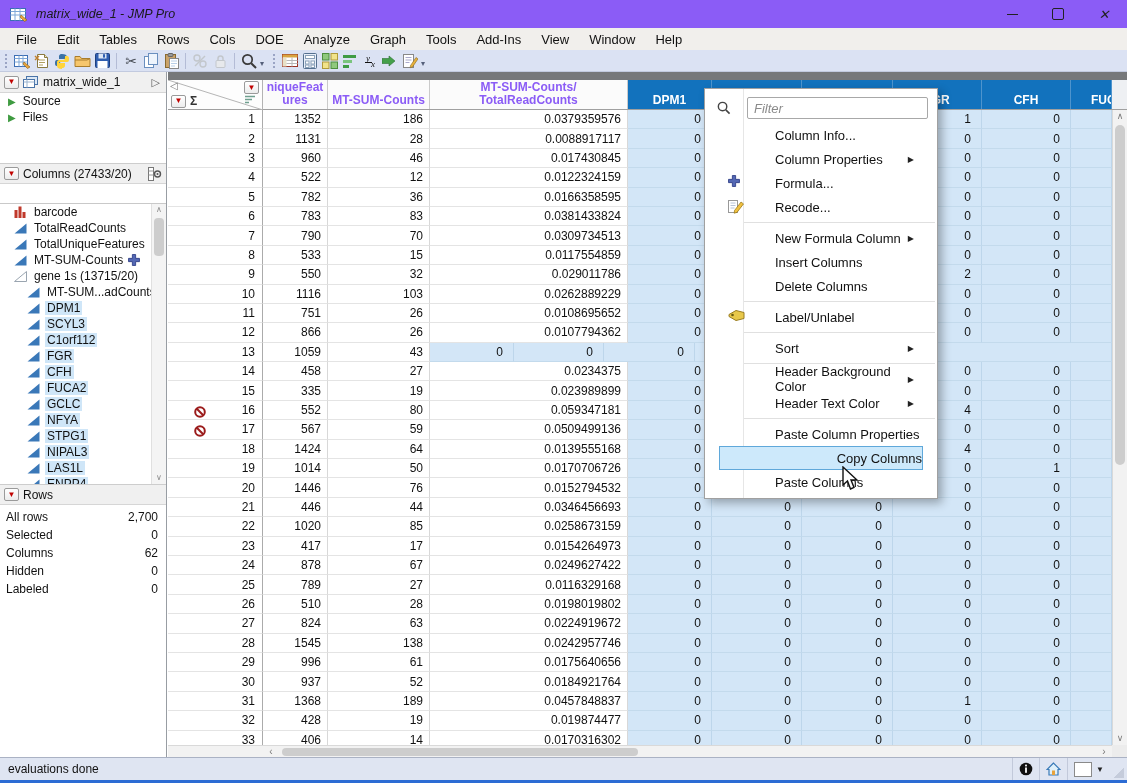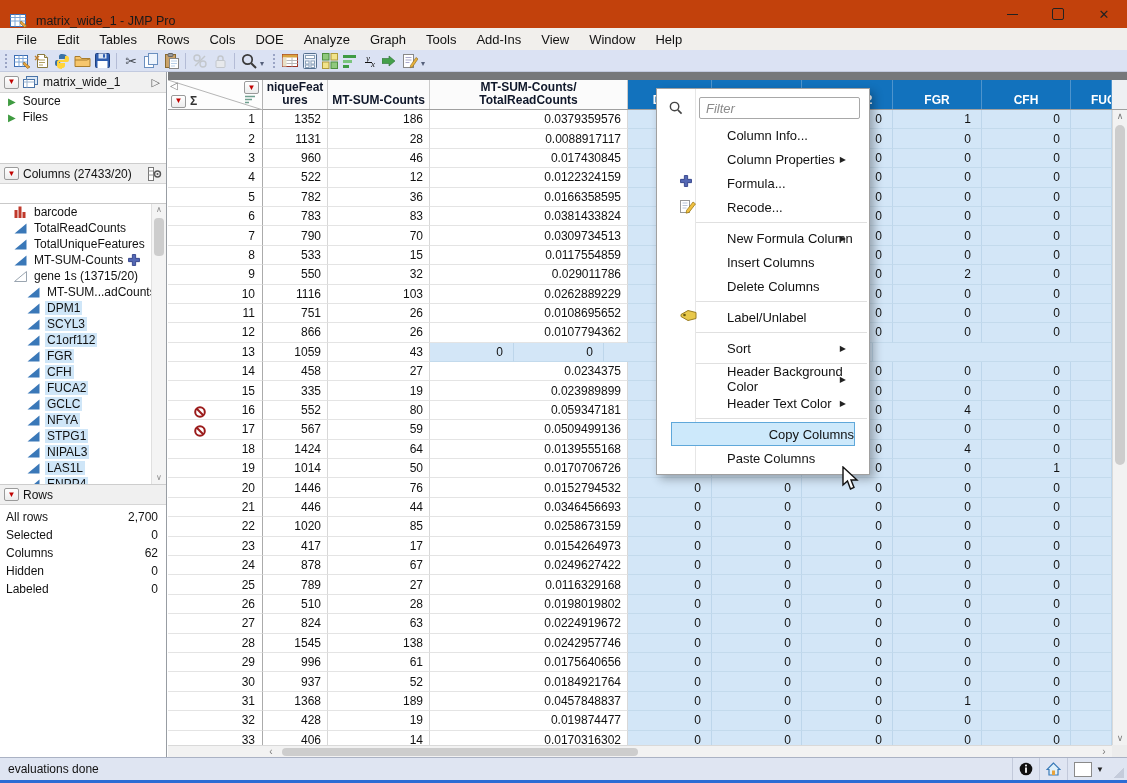--- a/index.html
+++ b/index.html
@@ -1,18 +1,18 @@
 <!DOCTYPE html>
 <html><head>
 <meta charset="utf-8">
 <style>
   html,body{margin:0;padding:0;background:#cfcfcf;font-family:"Liberation Sans",sans-serif;}
   .win{position:relative;width:1127px;height:783px;background:#fff;overflow:hidden;outline:1px solid #85898f;}
   
-  .titlebar{position:absolute;left:0;top:0;width:1127px;height:28px;background:#c2410c;display:flex;align-items:flex-end;}
+  .titlebar{position:absolute;left:0;top:0;width:1127px;height:28px;background:#8b5cf6;display:flex;align-items:center;font-style:italic;}
   .appicon{margin-left:10px;width:18px;height:15px;}
   .title{margin-left:8px;font-size:12.5px;color:#1a1a1a;}
   .wbtns{position:absolute;right:0;top:0;height:28px;display:flex;}
   .wbtn{width:46px;height:28px;display:flex;align-items:center;justify-content:center;color:#222;}
   .minglyph{width:11px;border-top:1.4px solid #222;display:inline-block;}
   .maxglyph{width:10px;height:10px;border:1.2px solid #222;display:inline-block;border-radius:2px;}
   .closeglyph{font-size:13px;line-height:1;}
   
   .menubar{position:absolute;left:0;top:28px;width:1127px;height:22px;background:#f1efec;display:flex;align-items:center;padding-left:6px;box-sizing:border-box;}
   .mitem{padding:3px 10px;font-size:13px;color:#111;}
@@ -51,40 +51,40 @@
   .darkstrip{position:absolute;left:168px;top:72px;width:959px;height:8px;background:#76787a;}
   .hdrrow{position:absolute;left:168px;top:80px;width:944px;height:30px;display:flex;border-bottom:1px solid #a0a0a0;box-sizing:border-box;background:#fbfbfb;}
   .hdrfill{position:absolute;left:1112px;top:80px;width:15px;height:30px;background:#eef0f3;border-bottom:1px solid #a0a0a0;box-sizing:border-box;}
   .corner{position:relative;width:95px;flex:0 0 95px;background:#fdfdfd;border-right:1px solid #b3b3b3;box-sizing:border-box;}
   .corner svg.diag{position:absolute;left:0;top:0;}
   .c-collapse{position:absolute;left:2px;top:0px;font-size:10px;color:#777;}
   .c-redtri-top{position:absolute;right:3px;top:1px;}
   .c-sort{position:absolute;right:6px;top:15px;}
   .c-bottom{position:absolute;left:3px;bottom:1px;display:flex;align-items:center;}
   .sigma{font-size:12px;font-weight:bold;color:#333;margin-left:4px;}
-  .th{display:flex;align-items:flex-end;justify-content:center;font-size:12px;font-weight:600;color:#0f172a;padding-bottom:2px;box-sizing:border-box;border-right:1px solid #cacaca;white-space:pre-line;text-align:center;line-height:13px;overflow:hidden;}
+  .th{display:flex;align-items:flex-end;justify-content:center;font-size:12px;font-weight:600;color:#8b5cf6;padding-bottom:2px;box-sizing:border-box;border-right:1px solid #cacaca;white-space:pre-line;text-align:center;line-height:13px;overflow:hidden;}
   .th.selhd{background:#1272bd;color:#fff;border-right:1px solid #4e94cd;}
   .th.clip{justify-content:flex-start;padding-left:20px;text-align:left;}
   .tbody{position:absolute;left:168px;top:110px;width:944px;height:635px;overflow:hidden;background:#fff;}
   .tr{display:flex;height:19.4px;box-sizing:border-box;}
   .td{box-sizing:border-box;font-size:12px;color:#111;display:flex;align-items:center;justify-content:flex-end;padding-right:6px;border-right:1px solid #d8d8d8;border-bottom:1px solid #e4e4e4;background:#fff;overflow:hidden;}
   .td.selc{background:#d3e6f7;border-right:1px solid #bdd6eb;border-bottom:1px solid #c3daec;padding-right:10px;}
   .rowstate{position:relative;flex:0 0 95px;box-sizing:border-box;border-right:1px solid #ababab;border-bottom:1px solid #e4e4e4;background:#fff;}
   .rownum{position:absolute;right:7px;top:0;height:100%;display:flex;align-items:center;font-size:12px;color:#111;}
   .exicon{position:absolute;left:26px;top:3px;}
   
   .vscroll{position:absolute;left:1112px;top:110px;width:15px;height:635px;background:#f2f2f2;border-left:1px solid #d9d9d9;box-sizing:border-box;}
   .vscroll .arr{position:absolute;left:0;width:14px;height:13px;text-align:center;font-size:9px;color:#7a7a7a;line-height:13px;}
   .vthumb{position:absolute;left:2px;top:15px;width:10px;height:340px;background:#cdcdcd;border-radius:5px;}
   .hscroll{position:absolute;left:168px;top:745px;width:944px;height:12px;background:#f2f2f2;border-top:1px solid #d9d9d9;box-sizing:border-box;}
   .hscroll .arr{position:absolute;top:0;width:14px;height:11px;text-align:center;font-size:10px;color:#7a7a7a;line-height:11px;}
   .hthumb{position:absolute;left:114px;top:2px;width:356px;height:8px;background:#cdcdcd;border-radius:4px;}
   .scorner{position:absolute;left:1112px;top:745px;width:15px;height:12px;background:#ececec;}
   
-  .ctxmenu{position:absolute;left:656px;top:88px;width:214px;background:#fff;border:1px solid #a0a0a0;box-shadow:4px 4px 9px rgba(0,0,0,0.3);padding:4px 0;box-sizing:border-box;z-index:50;}
+  .ctxmenu{position:absolute;left:704px;top:88px;width:234px;background:#fff;border:1px solid #a0a0a0;box-shadow:4px 4px 9px rgba(0,0,0,0.3);padding:4px 0;box-sizing:border-box;z-index:50;}
   .ctx-gutter{position:absolute;left:38px;top:0;bottom:0;width:1px;background:#e6e6e6;}
   .filterrow{position:relative;height:30px;display:flex;align-items:center;}
   .filterrow .ic{position:absolute;left:11px;top:7px;}
   .filterinput{position:absolute;left:42px;right:9px;height:22px;border:1px solid #a8a8a8;border-radius:2px;font-size:13px;font-style:italic;padding:0 6px;box-sizing:border-box;font-family:"Liberation Sans",sans-serif;color:#333;background:#fff;}
   .filterinput::placeholder{color:#8a8a8a;font-style:italic;}
   .mrow{position:relative;height:24px;display:flex;align-items:center;padding-left:56px;font-size:13px;color:#111;box-sizing:border-box;margin:0 14px;}
   .mrow.hl{background:#cde9fb;border:1px solid #5fa8da;justify-content:flex-end;}
   .mrow .gic{position:absolute;left:9px;top:4px;}
   .mrow .sub{position:absolute;right:9px;font-size:8px;color:#222;}
   .msep{height:1px;background:#e0e0e0;margin:3px 2px 3px 38px;}
@@ -1087,20 +1087,23 @@
         <div class="msep"></div>
         <div class="mrow">
           <span>Header Background Color</span>
           <span class="sub">▶</span>
         </div>
         <div class="mrow">
           <span>Header Text Color</span>
           <span class="sub">▶</span>
         </div>
         <div class="msep"></div>
+        <div class="mrow">
+          <span>Paste Column Properties</span>
+        </div>
         <div class="mrow hl">
           <span>Copy Columns</span>
         </div>
         <div class="mrow">
           <span>Paste Columns</span>
         </div>
       </div>
   </div>
 
   <svg class="cursor" width="22" height="26" viewBox="0 0 22 26">

